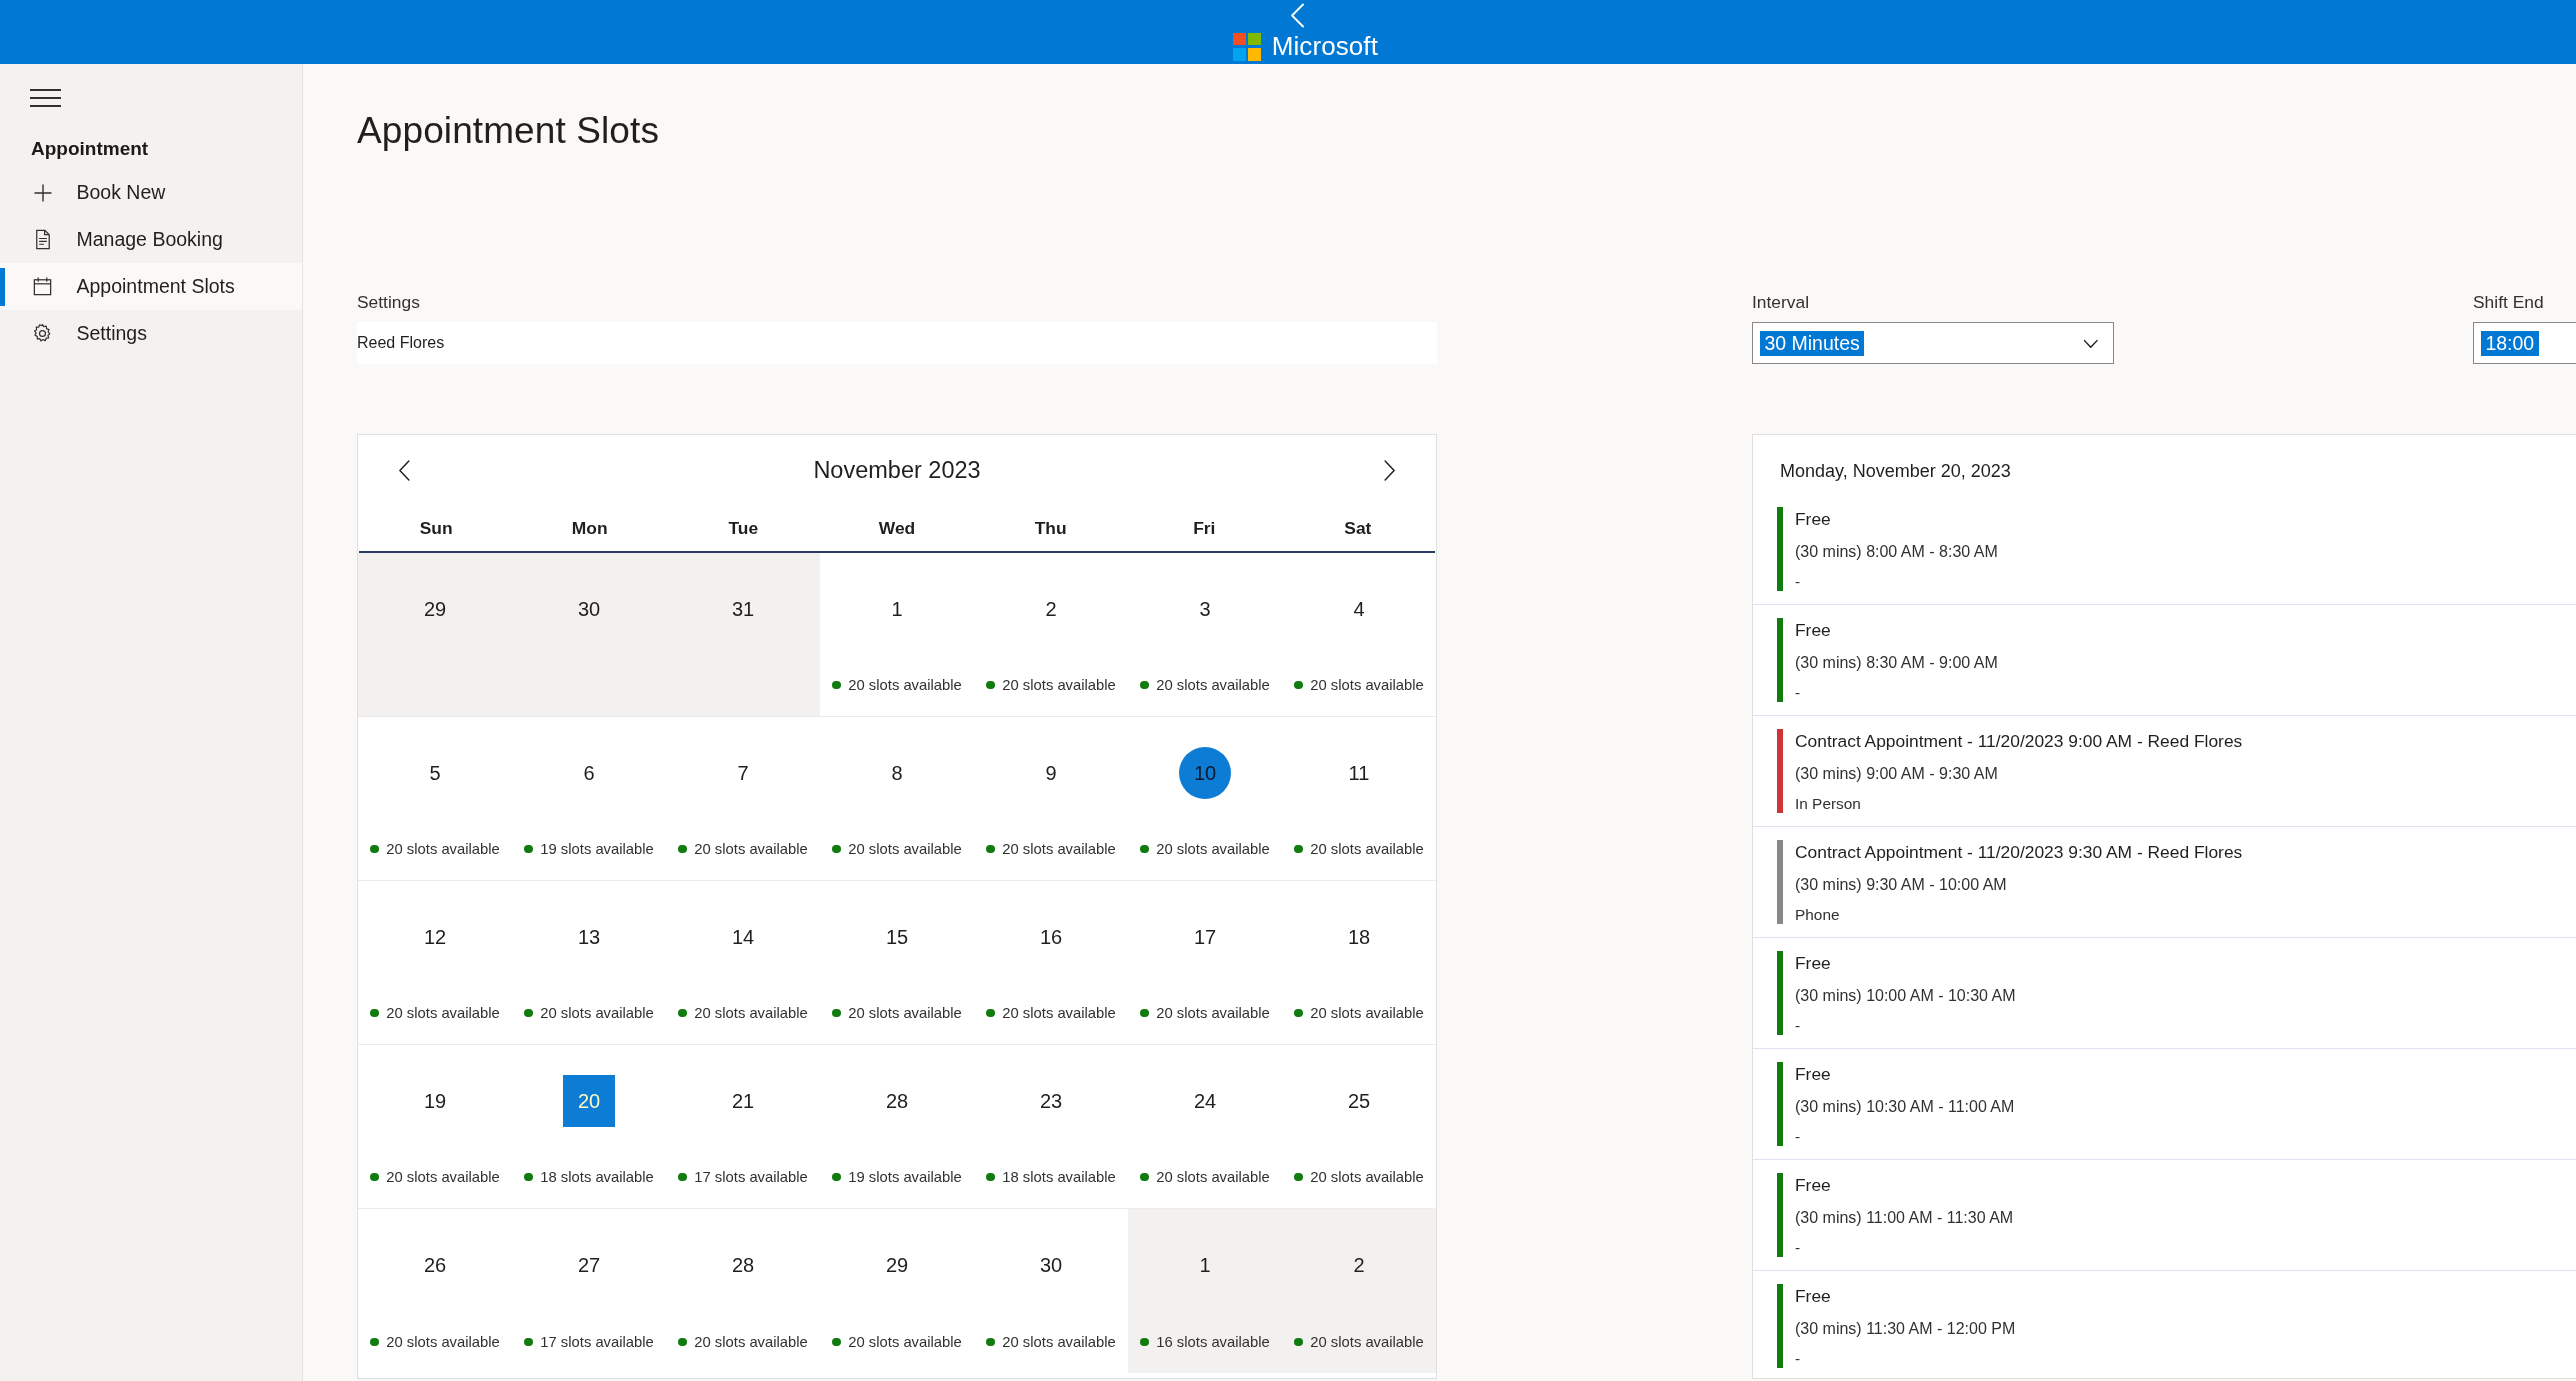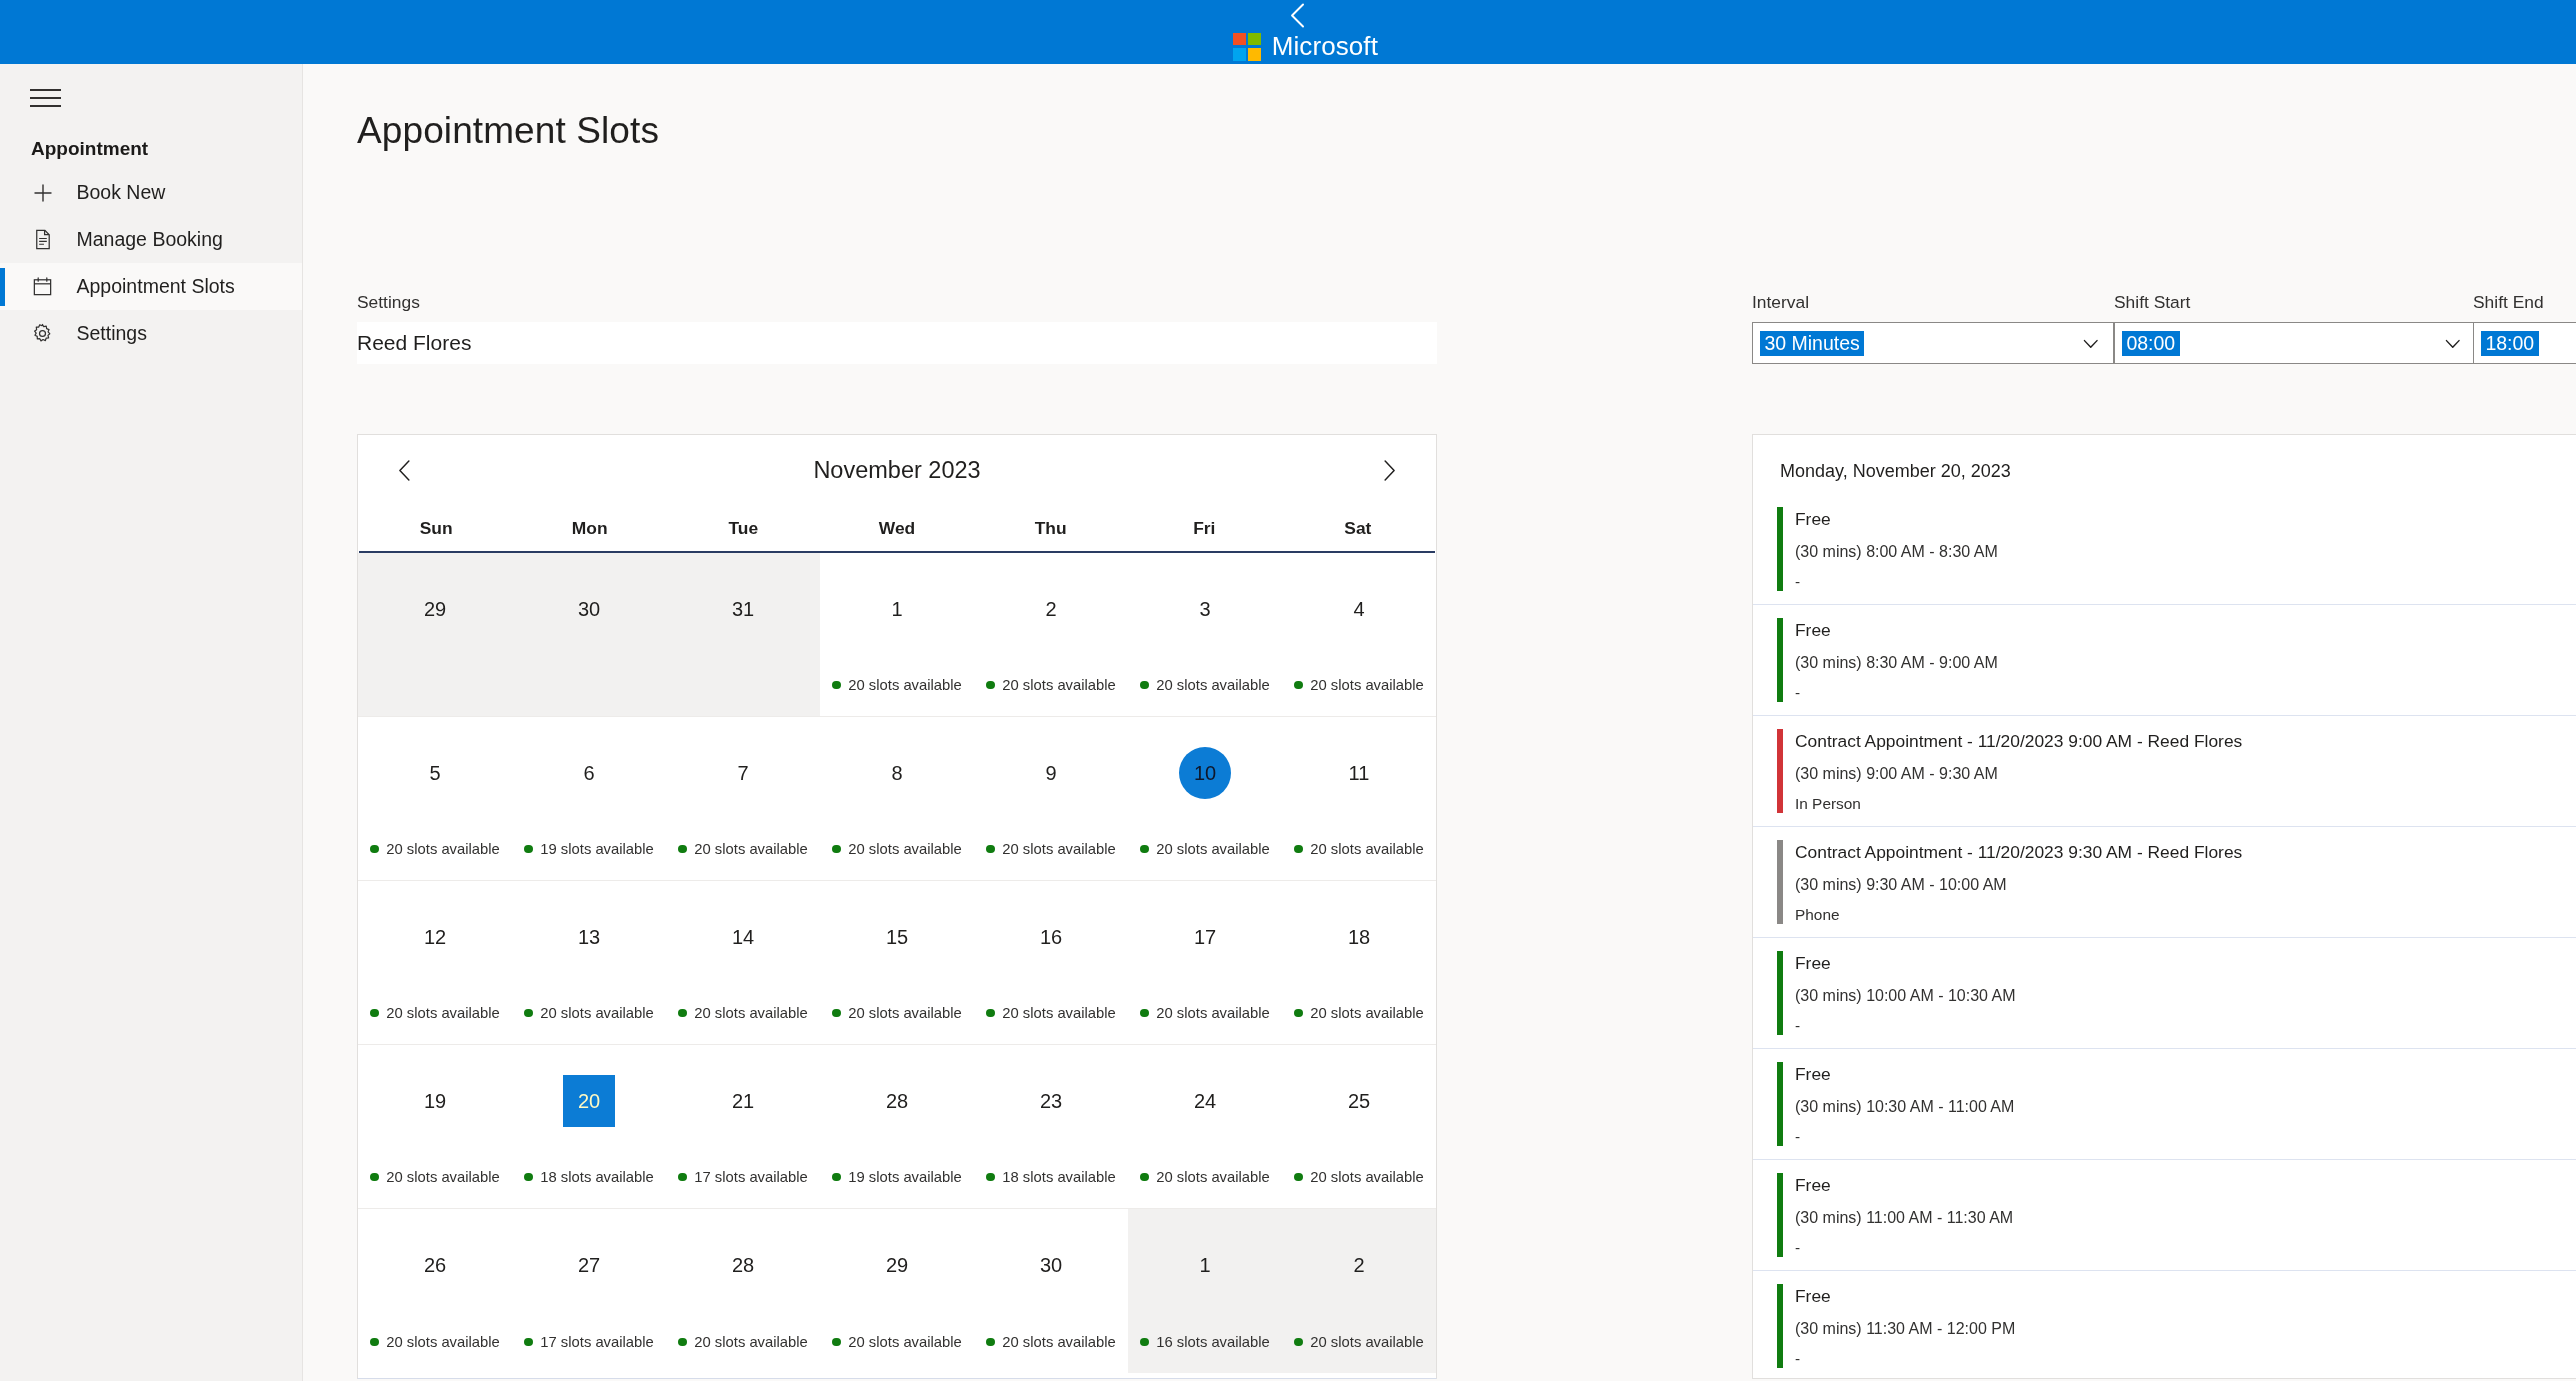--- a/index.html
+++ b/index.html
@@ -93,21 +93,21 @@
   }
   .field-label {
     font-size: 17.4px; color: #323130; margin-bottom: 9.4px;
   }
   .calendar-field {
     position: absolute; left: 54px; top: 0; width: 1080px;
   }
   .calendar-value-box {
     height: 42px; background: #ffffff; border: none;
     display: flex; align-items: center;
-    font-size: 21px; color: #201f1e;
+    font-size: 16px; color: #201f1e;
   }
   .dropdown-field { position: absolute; top: 0; }
   .dropdown-box {
     height: 42px; background: #ffffff;
     border: 0.7px solid #8a8886;
     display: flex; align-items: center; justify-content: space-between;
     padding: 0 10.7px 0 6.7px; cursor: pointer;
   }
   .dropdown-value {
     background: #0078d4; color: #ffffff;
@@ -311,31 +311,20 @@
       <div class="dropdown-box">
         <span class="dropdown-value">30 Minutes</span>
         <span class="chev-down">
           <svg width="21.5" height="21.5" viewBox="0 0 24 24" fill="none">
               <path d="M5 8.5 12 16l7-7.5" stroke="#201f1e" stroke-width="1.6" stroke-linecap="round" stroke-linejoin="round"></path>
             </svg>
         </span>
       </div>
     </div>
 
-    <div class="dropdown-field" style="left:1811px;width:362px">
-      <div class="field-label">Shift Start</div>
-      <div class="dropdown-box">
-        <span class="dropdown-value">08:00</span>
-        <span class="chev-down">
-          <svg width="21.5" height="21.5" viewBox="0 0 24 24" fill="none">
-              <path d="M5 8.5 12 16l7-7.5" stroke="#201f1e" stroke-width="1.6" stroke-linecap="round" stroke-linejoin="round"></path>
-            </svg>
-        </span>
-      </div>
-    </div>
 
     <div class="dropdown-field" style="left:2170px;width:352px">
       <div class="field-label">Shift End</div>
       <div class="dropdown-box">
         <span class="dropdown-value">18:00</span>
 
       </div>
     </div>
   </div>
 

